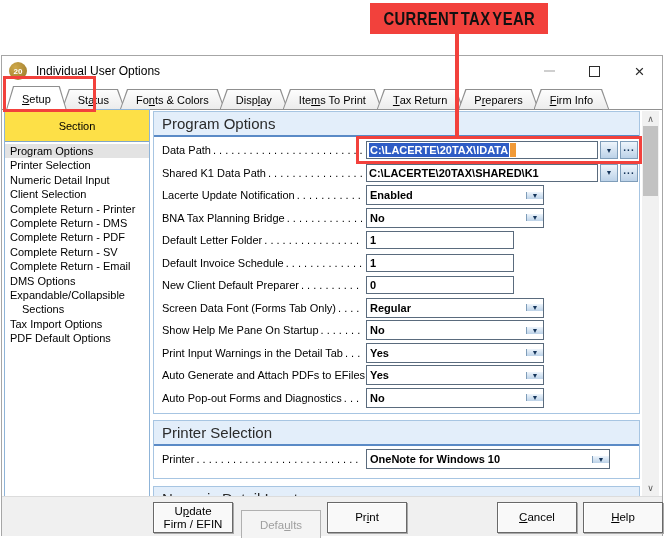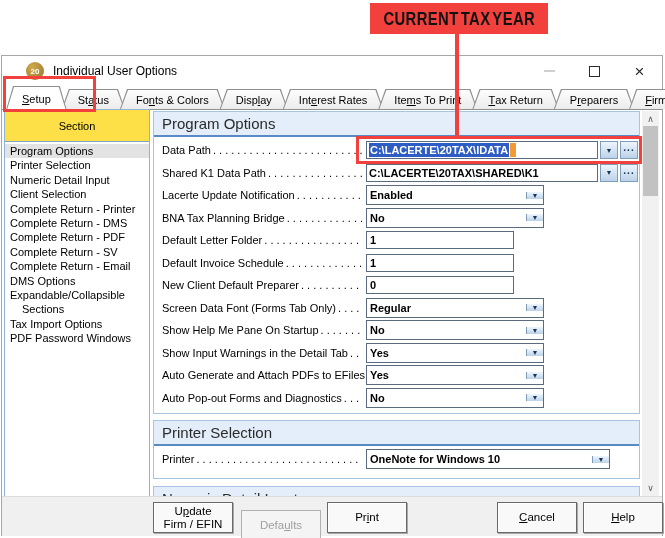--- a/index.html
+++ b/index.html
@@ -26,21 +26,21 @@
   .rect-datapath { left:356px; top:136px; width:286px; height:28px; }
 
   
   .dialog {
     position:absolute; left:1px; top:55px; width:662px; height:481px;
     background:#ffffff; border:1px solid #a6a6a6;
   }
   
   .titlebar { position:absolute; left:0; top:0; width:100%; height:30px; background:#ffffff; display:flex; align-items:center; }
   .app-icon {
-    width:18px; height:18px; border-radius:50%; margin-left:24px;
+    width:18px; height:18px; border-radius:50%; margin-left:7px;
     background:radial-gradient(circle at 35% 30%, #cfa94a, #96752a);
     color:#fff; font-size:8px; font-weight:bold; display:flex; align-items:center; justify-content:center;
   }
   .title-text { margin-left:9px; font-size:12px; color:#000; }
   .win-controls { position:absolute; right:0; top:0; height:30px; display:flex; align-items:center; }
   .win-btn { width:45px; height:30px; display:flex; align-items:center; justify-content:center; }
   .min-glyph { width:11px; height:2px; background:#cfcfcf; }
   .max-glyph { width:11px; height:11px; border:1.5px solid #2b2b2b; background:transparent; }
   .close-glyph { font-size:17px; color:#2a2a2a; line-height:1; }
 
@@ -161,27 +161,20 @@
       </div>
     <div class="tab">
         <div class="tab-in">
           <span>Disp</span>
           <span class="mn">l</span>
           <span>ay</span>
         </div>
       </div>
     <div class="tab">
         <div class="tab-in">
-          <span>Int</span>
-          <span class="mn">e</span>
-          <span>rest Rates</span>
-        </div>
-      </div>
-    <div class="tab">
-        <div class="tab-in">
           <span>Ite</span>
           <span class="mn">m</span>
           <span>s To Print</span>
         </div>
       </div>
     <div class="tab">
         <div class="tab-in">
           <span class="mn">T</span>
           <span>ax Return</span>
         </div>
@@ -209,21 +202,21 @@
       <div class="side-item">Numeric Detail Input</div>
       <div class="side-item">Client Selection</div>
       <div class="side-item">Complete Return - Printer</div>
       <div class="side-item">Complete Return - DMS</div>
       <div class="side-item">Complete Return - PDF</div>
       <div class="side-item">Complete Return - SV</div>
       <div class="side-item">Complete Return - Email</div>
       <div class="side-item">DMS Options</div>
       <div class="side-item wrap">Expandable/Collapsible Sections</div>
       <div class="side-item">Tax Import Options</div>
-      <div class="side-item">PDF Password Windows</div>
+      <div class="side-item">PDF Default Options</div>
     </div>
   </div>
 
   <div class="main">
 
     <div class="sectbox box1">
       <div class="sect-head">Program Options</div>
       <div class="fields">
 
         <div class="frow">
@@ -336,21 +329,21 @@
           <div class="combo">
               <span class="cval">No</span>
               <span class="cbtn">
                 <span class="arrow">▼</span>
               </span>
             </div>
         </div>
 
         <div class="frow">
           <span class="flabel">
-              <span>Show Input Warnings in the Detail Tab</span>
+              <span>Print Input Warnings in the Detail Tab</span>
               <span class="leader">. . . . . . . . . . . . . . . . . . . . . . . . . . . . . . . . . . . . . . . . . . . . . . . .</span>
             </span>
           <div class="combo">
               <span class="cval">Yes</span>
               <span class="cbtn">
                 <span class="arrow">▼</span>
               </span>
             </div>
         </div>
 

